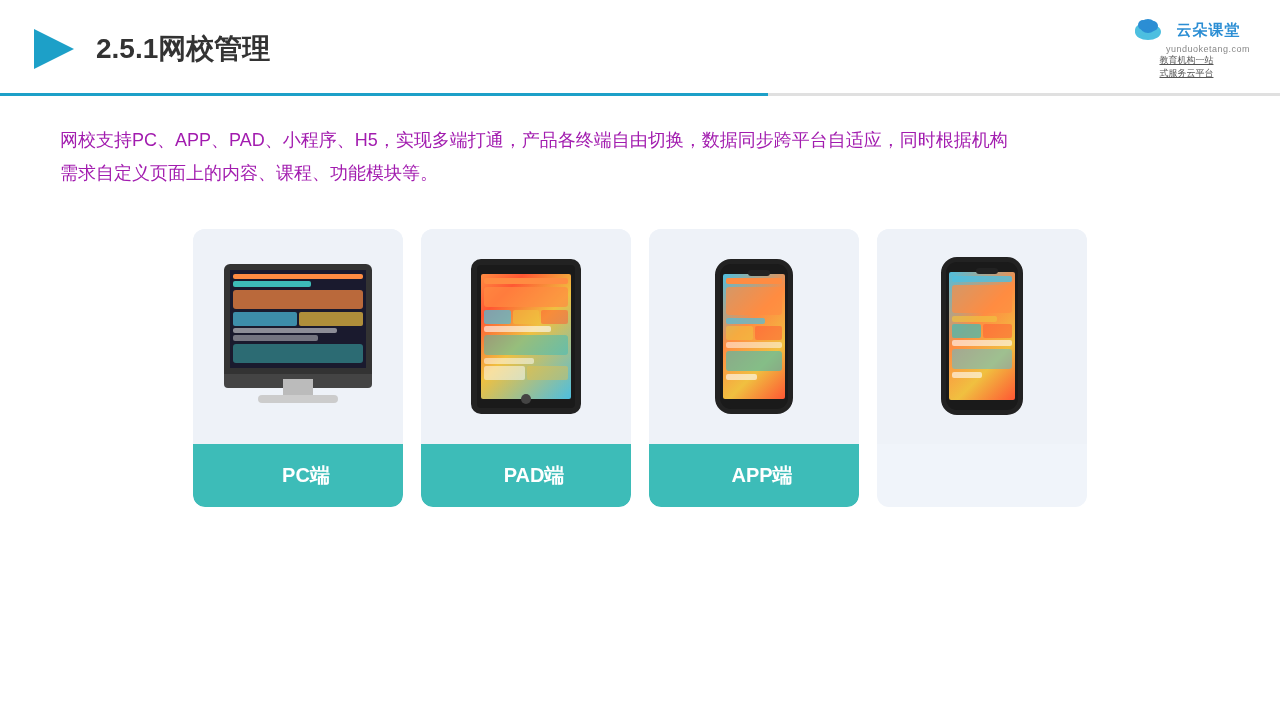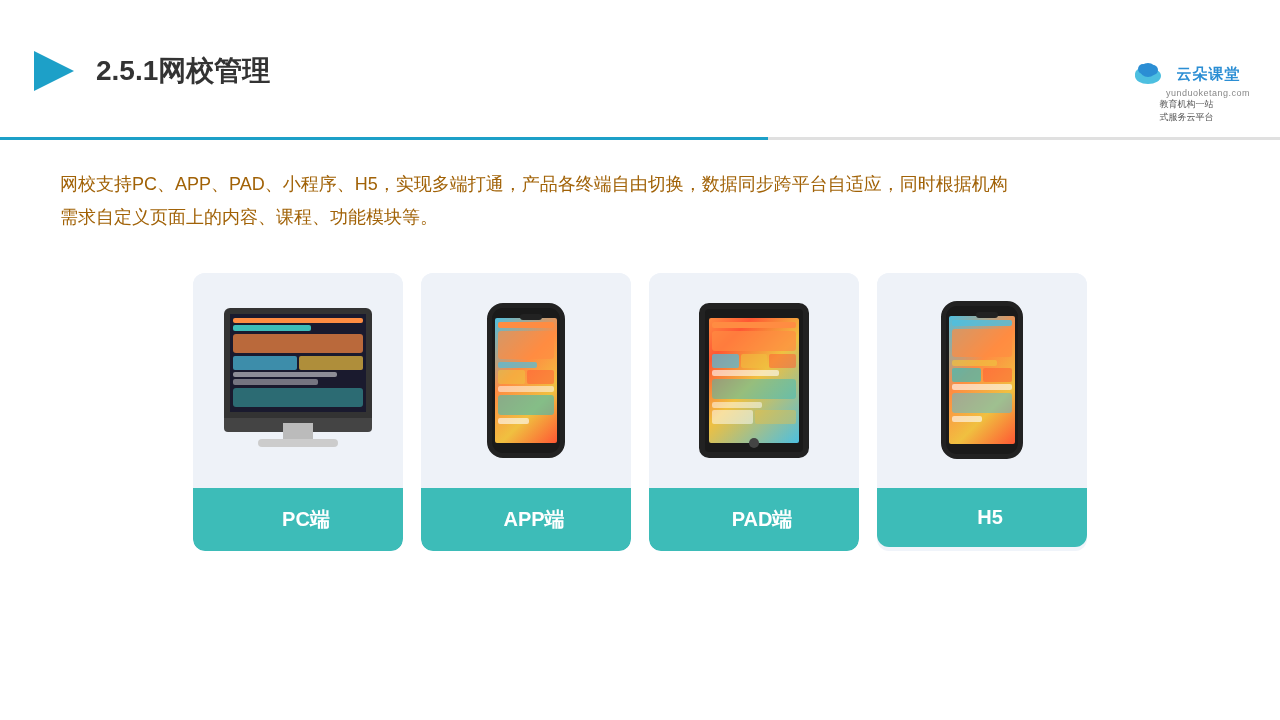--- a/index.html
+++ b/index.html
@@ -35,54 +35,54 @@
     }
     .logo-area {
       display: flex;
       flex-direction: column;
       align-items: center;
     }
     .logo-cloud {
       display: flex;
       align-items: center;
       gap: 12px;
-      margin-top: 44px;
     }
     .logo-text-cn {
       font-size: 15px;
       color: #2b8ed4;
       font-weight: bold;
       letter-spacing: 1px;
     }
     .logo-text-en {
       font-size: 9px;
       color: #888;
       margin-top: 2px;
       letter-spacing: 0.5px;
       margin-left: 43px;
     }
     .logo-sub {
       font-size: 9px;
       color: #555;
       text-align: right;
       line-height: 1.4;
+      text-decoration: underline;
     }
 
     
     .divider {
       height: 3px;
       background: linear-gradient(to right, #1da0c8 0%, #1da0c8 60%, #e0e0e0 60%);
       margin: 14px 0 0 0;
     }
 
     
     .body-text {
       padding: 28px 60px 0 60px;
       font-size: 18px;
-      color: #a16207;
+      color: #a21caf;
       line-height: 1.85;
     }
 
     
     .cards-area {
       display: flex;
       justify-content: center;
       gap: 18px;
       margin-top: 38px;
       padding: 0 40px;
@@ -340,43 +340,20 @@
             <div class="sc-bar" style="width:65%; background:rgba(255,255,255,0.4);"></div>
             <div class="sc-block" style="background:rgba(61,188,184,0.5);"></div>
           </div>
         </div>
         <div class="monitor-chin"></div>
         <div class="monitor-stand"></div>
         <div class="monitor-base"></div>
       </div>
     </div>
     <div class="card-label">PC端</div>
-  </div>
-
-  <div class="card">
-    <div class="card-image-area">
-      <div class="phone">
-        <div class="phone-notch"></div>
-        <div class="phone-screen">
-          <div class="screen-content">
-            <div class="sc-bar sc-bar-orange"></div>
-            <div class="sc-block" style="background:rgba(255,140,66,0.7); height:28px;"></div>
-            <div class="sc-bar" style="width:70%; background:rgba(77,191,224,0.7);"></div>
-            <div class="sc-row">
-              <div class="sc-cell" style="background:rgba(240,192,64,0.6);"></div>
-              <div class="sc-cell" style="background:rgba(255,87,51,0.5);"></div>
-            </div>
-            <div class="sc-bar" style="background:rgba(255,255,255,0.5);"></div>
-            <div class="sc-block" style="background:rgba(61,188,184,0.6);"></div>
-            <div class="sc-bar" style="width:55%;"></div>
-          </div>
-        </div>
-      </div>
-    </div>
-    <div class="card-label">APP端</div>
   </div>
 
   <div class="card">
     <div class="card-image-area">
       <div class="tablet">
         <div class="tablet-screen">
           <div class="screen-content">
             <div class="sc-bar sc-bar-orange"></div>
             <div class="sc-block" style="background:rgba(255,140,66,0.7);"></div>
             <div class="sc-row">
@@ -392,20 +369,43 @@
               <div class="sc-cell" style="background:rgba(240,192,64,0.4);"></div>
             </div>
           </div>
         </div>
         <div class="tablet-home"></div>
       </div>
     </div>
     <div class="card-label">PAD端</div>
   </div>
 
+  <div class="card">
+    <div class="card-image-area">
+      <div class="phone">
+        <div class="phone-notch"></div>
+        <div class="phone-screen">
+          <div class="screen-content">
+            <div class="sc-bar sc-bar-orange"></div>
+            <div class="sc-block" style="background:rgba(255,140,66,0.7); height:28px;"></div>
+            <div class="sc-bar" style="width:70%; background:rgba(77,191,224,0.7);"></div>
+            <div class="sc-row">
+              <div class="sc-cell" style="background:rgba(240,192,64,0.6);"></div>
+              <div class="sc-cell" style="background:rgba(255,87,51,0.5);"></div>
+            </div>
+            <div class="sc-bar" style="background:rgba(255,255,255,0.5);"></div>
+            <div class="sc-block" style="background:rgba(61,188,184,0.6);"></div>
+            <div class="sc-bar" style="width:55%;"></div>
+          </div>
+        </div>
+      </div>
+    </div>
+    <div class="card-label">APP端</div>
+  </div>
+
 
   <div class="card">
     <div class="card-image-area">
       <div class="phone-h5">
         <div class="phone-h5-notch"></div>
         <div class="phone-h5-screen">
           <div class="screen-content">
             <div class="sc-bar" style="background:rgba(77,191,224,0.8);"></div>
             <div class="sc-block" style="background:rgba(255,140,66,0.7); height:28px;"></div>
             <div class="sc-bar" style="width:75%; background:rgba(240,192,64,0.7);"></div>
@@ -413,16 +413,15 @@
               <div class="sc-cell" style="background:rgba(61,188,184,0.7);"></div>
               <div class="sc-cell" style="background:rgba(255,87,51,0.5);"></div>
             </div>
             <div class="sc-bar"></div>
             <div class="sc-block" style="background:rgba(77,191,224,0.5);"></div>
             <div class="sc-bar" style="width:50%;"></div>
           </div>
         </div>
       </div>
     </div>
-    <div class="card-label">H5</div>
   </div>
 
 </div>
 
 </body></html>

